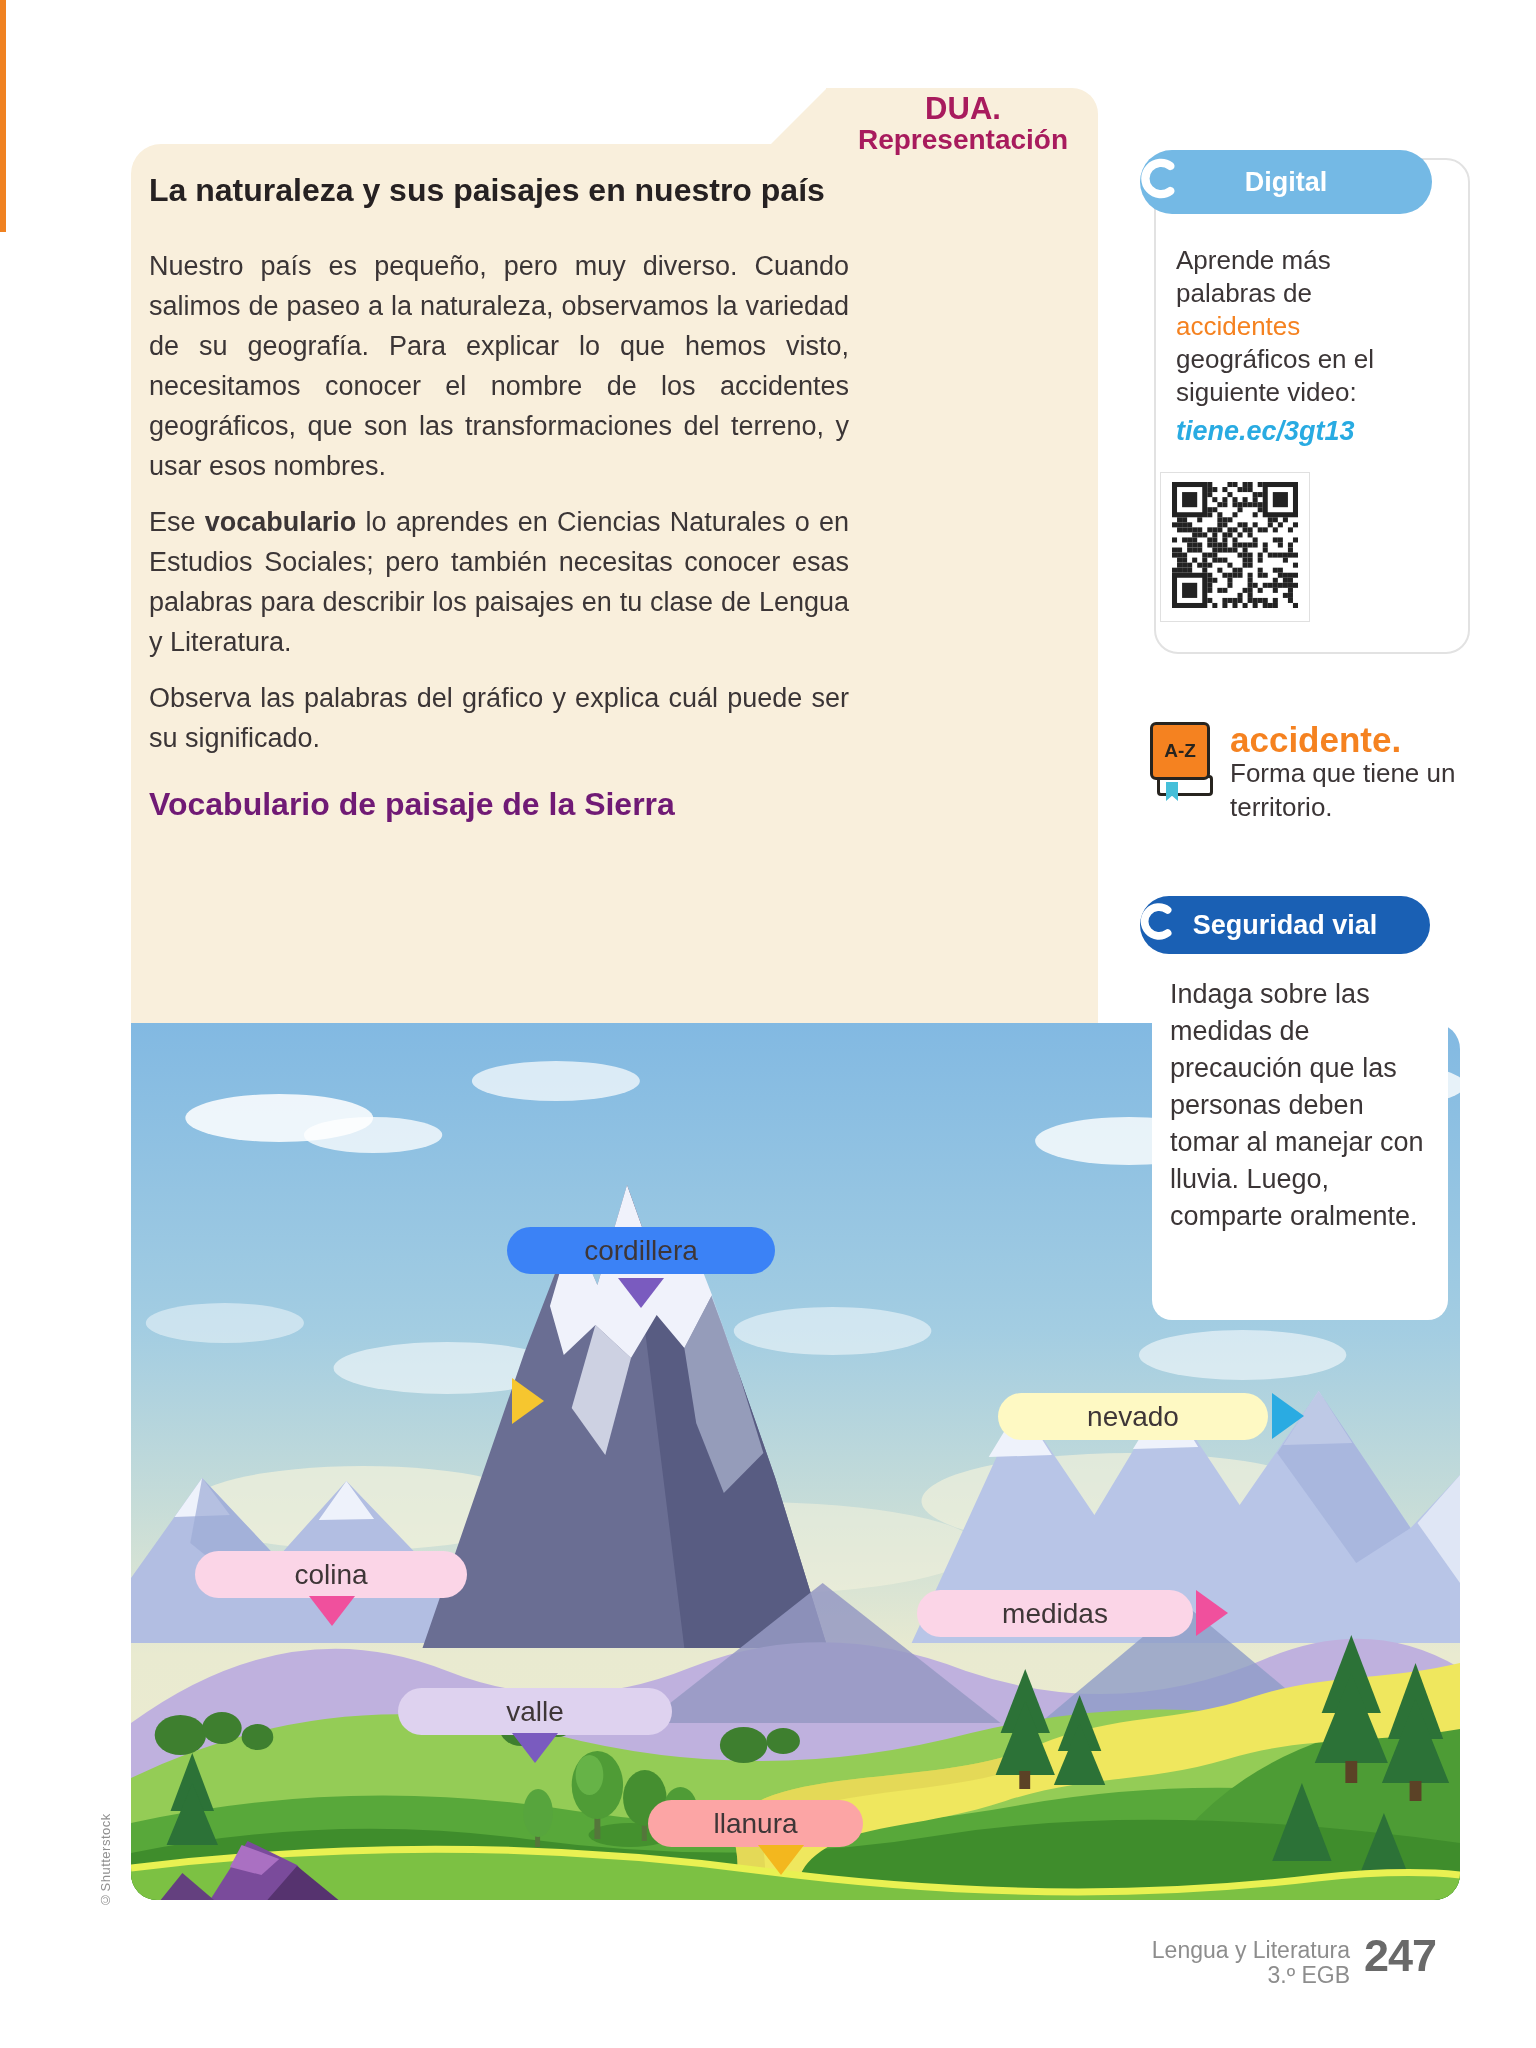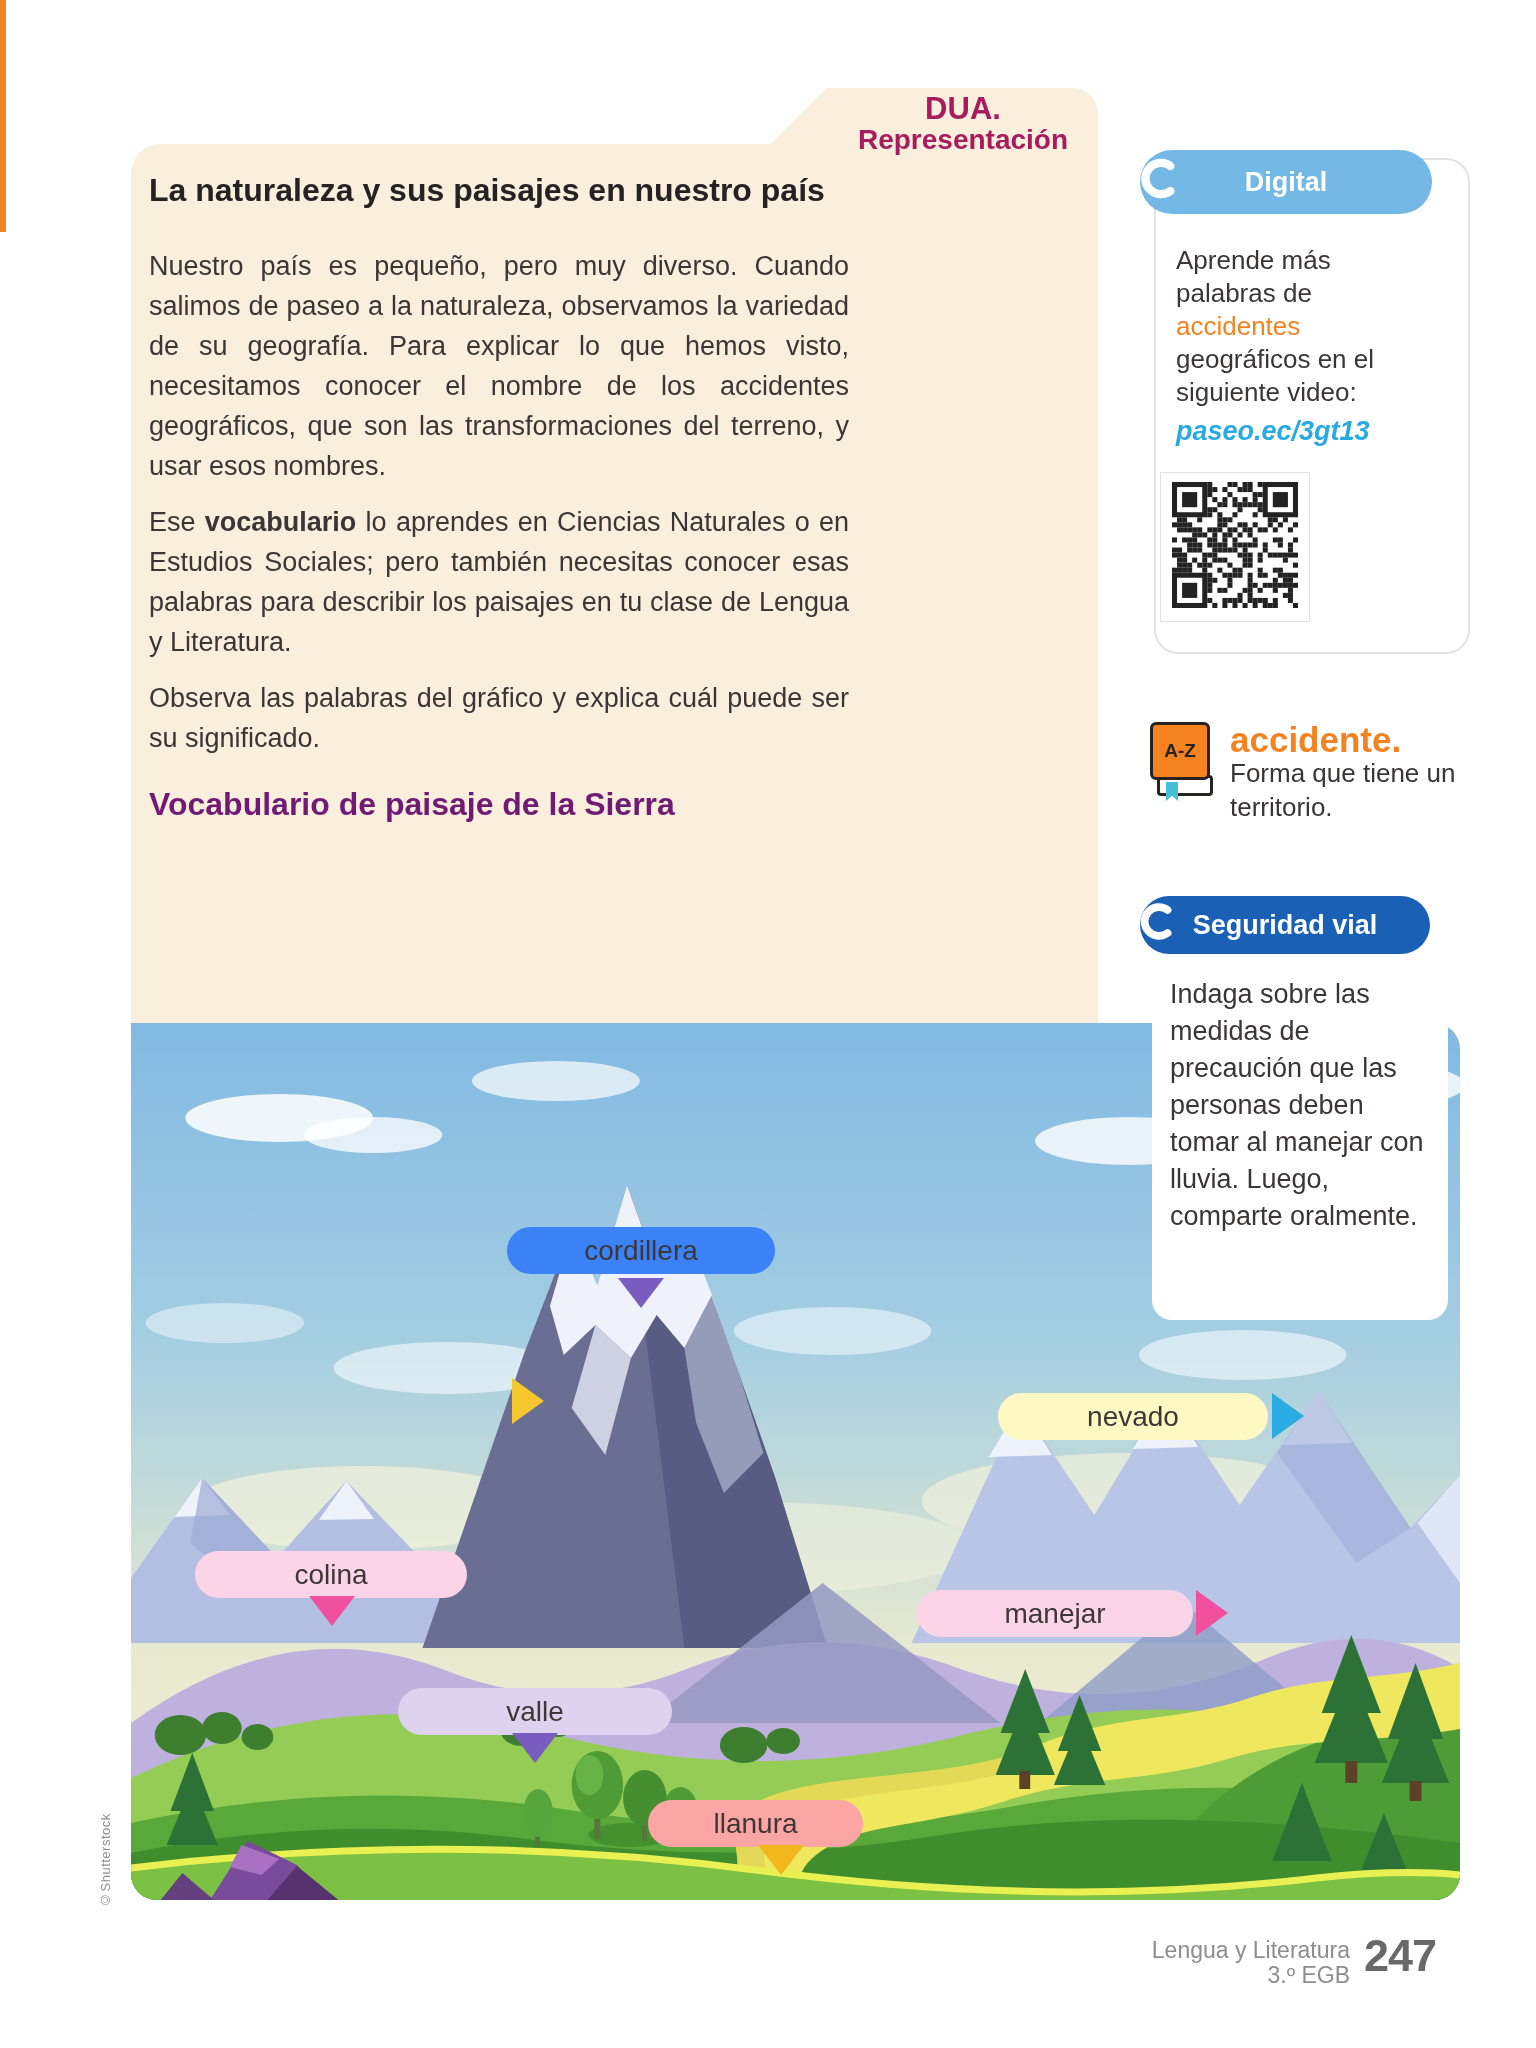--- a/index.html
+++ b/index.html
@@ -104,21 +104,21 @@
   <div id="digital-card"></div>
   <div id="digital-header" class="box-header" style="background-color: rgb(116, 185, 229);">
     <span class="c-logo">
       <svg width="50" height="50" viewBox="0 0 48 48">
         <path d="M33,12 A15,15 0 1 0 33,36" fill="none" stroke="#ffffff" stroke-width="8" stroke-linecap="round"></path>
       </svg>
     </span>
     <span>Digital</span>
   </div>
   <div id="digital-body"><span>Aprende más palabras de </span><span style="color: rgb(245, 130, 32);">accidentes</span><span> geográficos en el siguiente video:</span></div>
-  <div id="digital-link" style="color: rgb(41, 171, 226);">paseo.ec/3gt13</div>
+  <div id="digital-link" style="color: rgb(41, 171, 226);">tiene.ec/3gt13</div>
   <div id="qr-plate">
     <span><svg xmlns="http://www.w3.org/2000/svg" width="126" height="126" viewBox="0 0 125 125" fill="#222222">
           <rect x="35" y="0" width="5" height="5"></rect>
           <rect x="55" y="0" width="5" height="5"></rect>
           <rect x="60" y="0" width="5" height="5"></rect>
           <rect x="70" y="0" width="5" height="5"></rect>
           <rect x="75" y="0" width="5" height="5"></rect>
           <rect x="85" y="0" width="5" height="5"></rect>
           <rect x="35" y="5" width="5" height="5"></rect>
           <rect x="40" y="5" width="5" height="5"></rect>
@@ -483,21 +483,21 @@
     <div class="tri tri-down" style="left: 487px; top: 255px; border-top-color: rgb(122, 91, 191);"></div>
 
     <div class="tri tri-right" style="left: 381px; top: 355px; border-left-color: rgb(246, 198, 47);"></div>
 
     <div class="pill" style="left: 867px; top: 370px; width: 270px; background-color: #fef9c3;">nevado</div>
     <div class="tri tri-right" style="left: 1141px; top: 370px; border-left-color: rgb(42, 171, 226);"></div>
 
     <div class="pill" style="left: 64px; top: 528px; width: 272px; background-color: rgb(251, 213, 231);">colina</div>
     <div class="tri tri-down" style="left: 178px; top: 573px; border-top-color: rgb(240, 80, 157);"></div>
 
-    <div class="pill" style="left: 786px; top: 567px; width: 276px; background-color: rgb(251, 213, 231);">manejar</div>
+    <div class="pill" style="left: 786px; top: 567px; width: 276px; background-color: rgb(251, 213, 231);">medidas</div>
     <div class="tri tri-right" style="left: 1065px; top: 567px; border-left-color: rgb(240, 80, 157);"></div>
 
     <div class="pill" style="left: 267px; top: 665px; width: 274px; background-color: rgb(222, 210, 239);">valle</div>
     <div class="tri tri-down" style="left: 381px; top: 710px; border-top-color: rgb(122, 91, 191);"></div>
 
     <div class="pill" style="left: 517px; top: 777px; width: 215px; background-color: #fca5a5; text-align: center;">llanura</div>
     <div class="tri tri-down" style="left: 627px; top: 822px; border-top-color: rgb(243, 183, 30);"></div>
   </div>
 
   <div class="credit">©Shutterstock</div>

